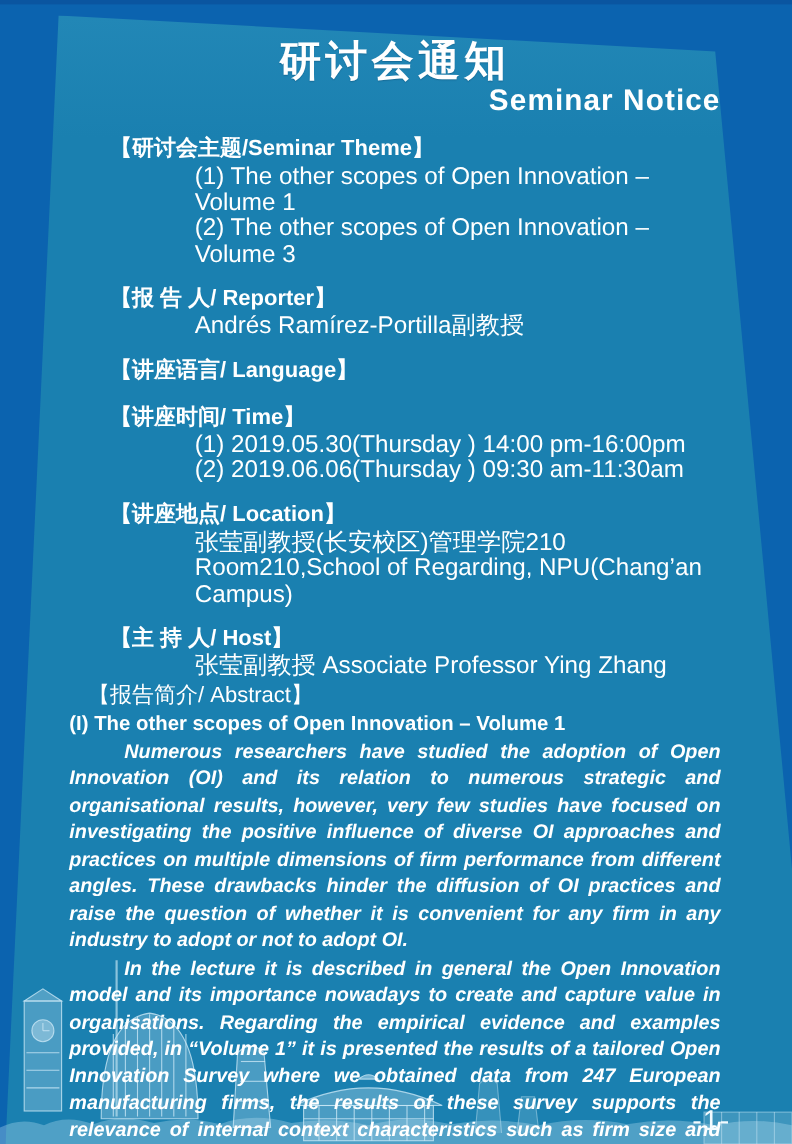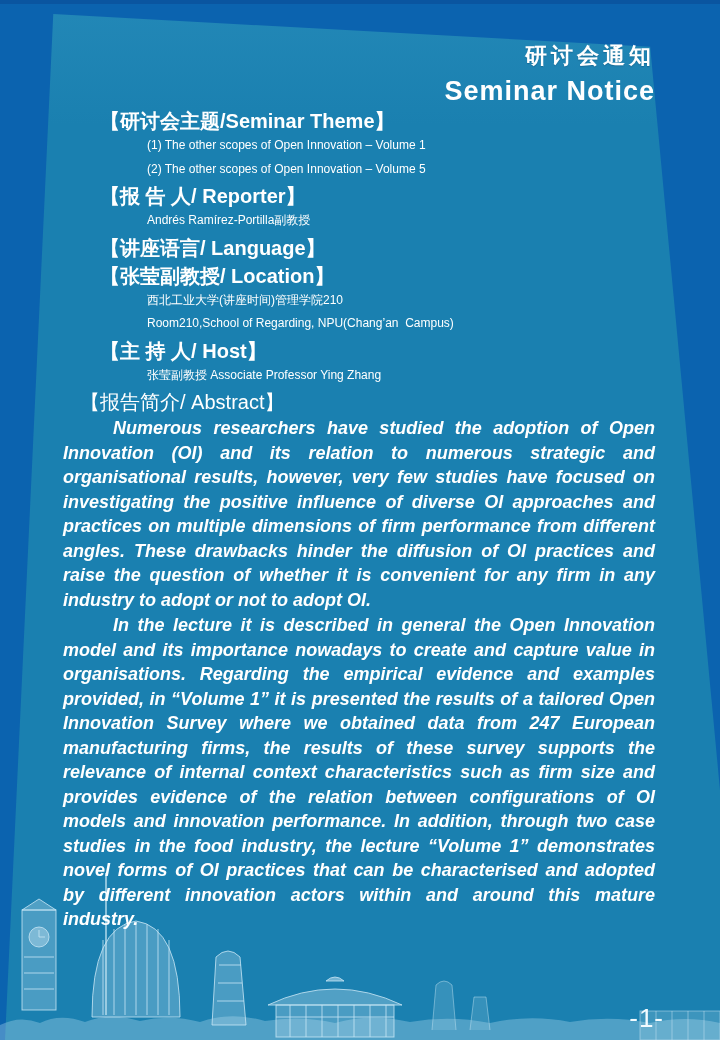--- a/index.html
+++ b/index.html
@@ -20,33 +20,33 @@
     z-index:2;
   }
   .skyline{
     position:absolute;left:0;bottom:0;width:720px;height:175px;z-index:3;
     pointer-events:none;
   }
   .content{
     position:absolute;left:63px;right:65px;top:36px;z-index:4;
   }
   .title-cn{
-    text-align:right;font-size:22px;font-weight:bold;letter-spacing:4px;
+    text-align:center;font-size:38px;font-weight:bold;letter-spacing:4px;
     line-height:40px;text-shadow:0 1px 1px rgba(0,40,70,.25);
   }
   .title-en{
     text-align:right;font-size:27px;font-weight:bold;letter-spacing:1px;line-height:30px;
   }
   .sections{margin-top:0;}
   .sec{margin-bottom:2px;}
   .sec-header{
-    font-size:20px;font-weight:700;margin:2px 0 0 37px;line-height:26px;white-space:pre-wrap;
+    font-size:20px;font-weight:700;margin:16px 0 0 37px;line-height:26px;white-space:pre-wrap;
   }
   .sec-line{
-    font-size:12px;margin-left:84px;line-height:23.5px;white-space:pre-wrap;
+    font-size:22px;margin-left:114px;line-height:23.5px;white-space:pre-wrap;
   }
   .abs-header{
     font-size:20px;font-weight:400;margin-left:17px;line-height:26px;white-space:pre-wrap;
   }
   .abs-subtitle{
     font-size:18.5px;font-weight:700;line-height:24px;margin-top:1px;
   }
   .abs-para{
     margin:1px 0 0 0;font-size:18px;font-weight:700;line-height:24.5px;
     text-align:justify;text-indent:50px;font-style:italic;
@@ -128,41 +128,47 @@
   </svg>
 
   <div class="content">
     <div class="title-cn">研讨会通知</div>
     <div class="title-en">Seminar Notice</div>
 
     <div class="sections">
       <div class="sec">
         <div class="sec-header">【研讨会主题/Seminar Theme】</div>
         <div class="sec-line">(1) The other scopes of Open Innovation – Volume 1</div>
-        <div class="sec-line">(2) The other scopes of Open Innovation – Volume 5</div>
+        <div class="sec-line">(2) The other scopes of Open Innovation – Volume 3</div>
       </div>
       <div class="sec">
         <div class="sec-header">【报 告 人/ Reporter】</div>
         <div class="sec-line">Andrés Ramírez-Portilla副教授</div>
       </div>
       <div class="sec">
         <div class="sec-header">【讲座语言/ Language】</div>
       </div>
       <div class="sec">
-        <div class="sec-header">【张莹副教授/ Location】</div>
-        <div class="sec-line">西北工业大学(讲座时间)管理学院210</div>
+        <div class="sec-header">【讲座时间/ Time】</div>
+        <div class="sec-line">(1) 2019.05.30(Thursday ) 14:00 pm-16:00pm</div>
+        <div class="sec-line">(2) 2019.06.06(Thursday ) 09:30 am-11:30am</div>
+      </div>
+      <div class="sec">
+        <div class="sec-header">【讲座地点/ Location】</div>
+        <div class="sec-line">张莹副教授(长安校区)管理学院210</div>
         <div class="sec-line">Room210,School of Regarding, NPU(Chang’an  Campus)</div>
       </div>
       <div class="sec">
         <div class="sec-header">【主 持 人/ Host】</div>
         <div class="sec-line">张莹副教授 Associate Professor Ying Zhang</div>
       </div>
     </div>
 
     <div class="abstract">
       <div class="abs-header">【报告简介/ Abstract】</div>
+      <div class="abs-subtitle">(I) The other scopes of Open Innovation – Volume 1</div>
       <p class="abs-para">Numerous researchers have studied the adoption of Open Innovation (OI) and its relation to numerous strategic and organisational results, however, very few studies have focused on investigating the positive influence of diverse OI approaches and practices on multiple dimensions of firm performance from different angles. These drawbacks hinder the diffusion of OI practices and raise the question of whether it is convenient for any firm in any industry to adopt or not to adopt OI.</p>
       <p class="abs-para">In the lecture it is described in general the Open Innovation model and its importance nowadays to create and capture value in organisations. Regarding the empirical evidence and examples provided, in “Volume 1” it is presented the results of a tailored Open Innovation Survey where we obtained data from 247 European manufacturing firms, the results of these survey supports the relevance of internal context characteristics such as firm size and provides evidence of the relation between configurations of OI models and innovation performance. In addition, through two case studies in the food industry, the lecture “Volume 1” demonstrates novel forms of OI practices that can be characterised and adopted by different innovation actors within and around this mature industry.</p>
     </div>
   </div>
 
   <div class="page-number">-1-</div>
 </div>
 
 </body></html>

